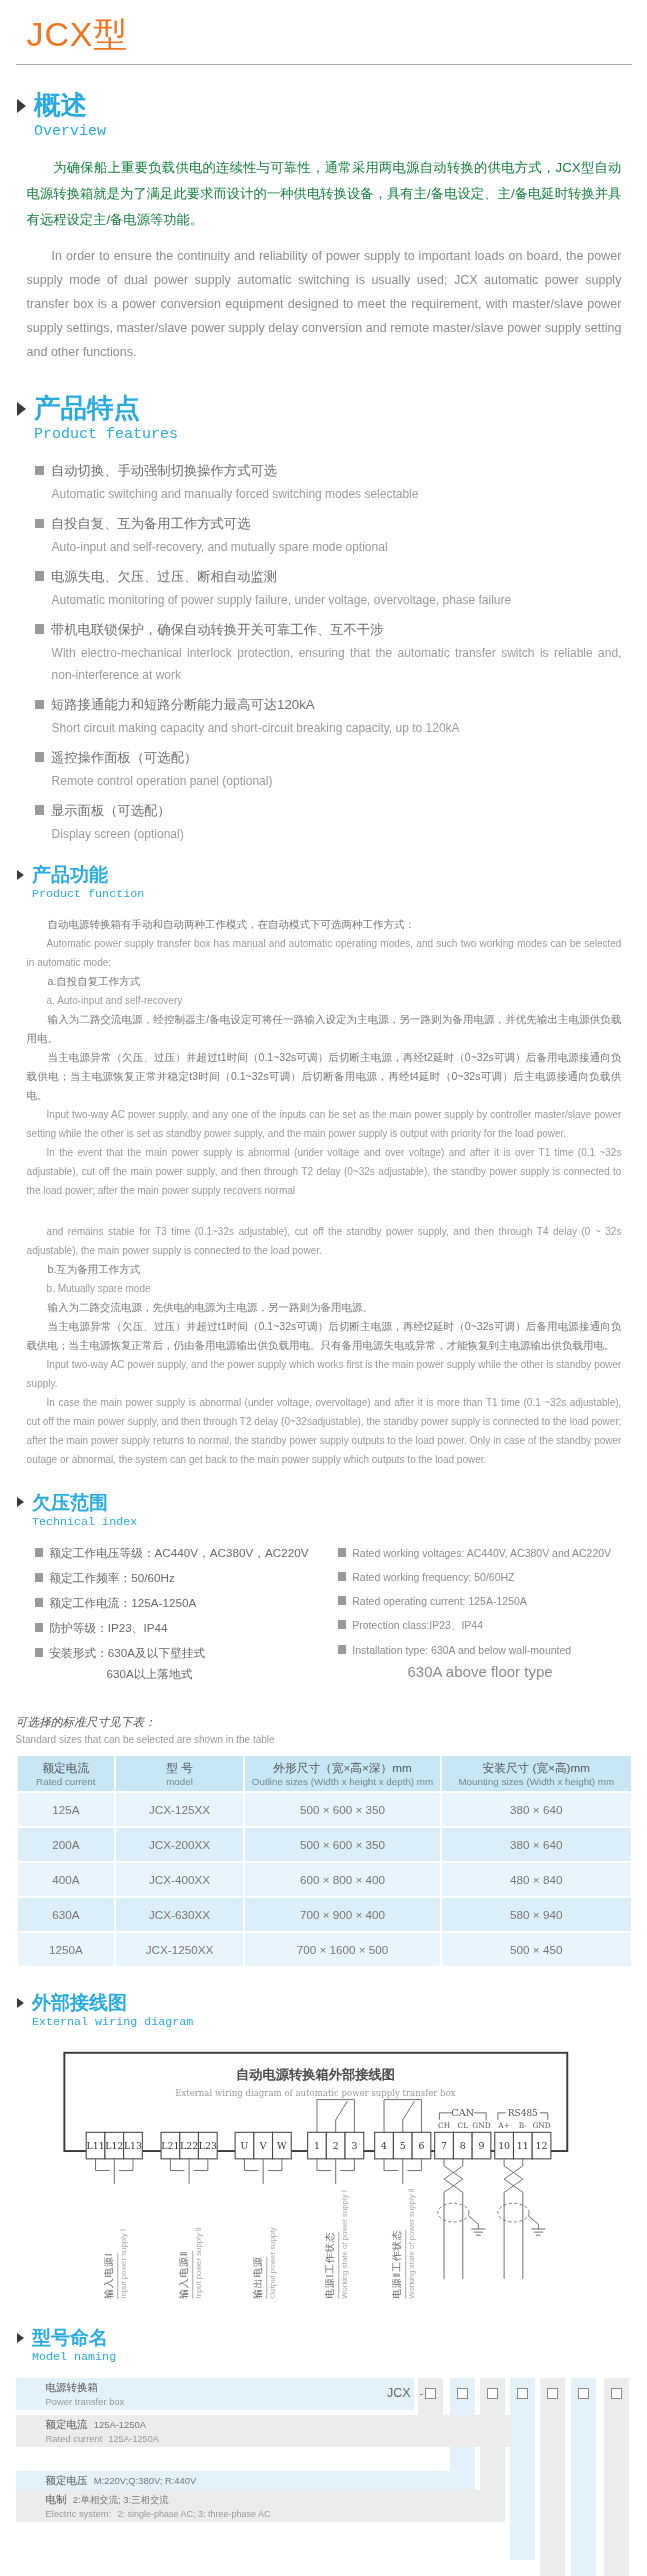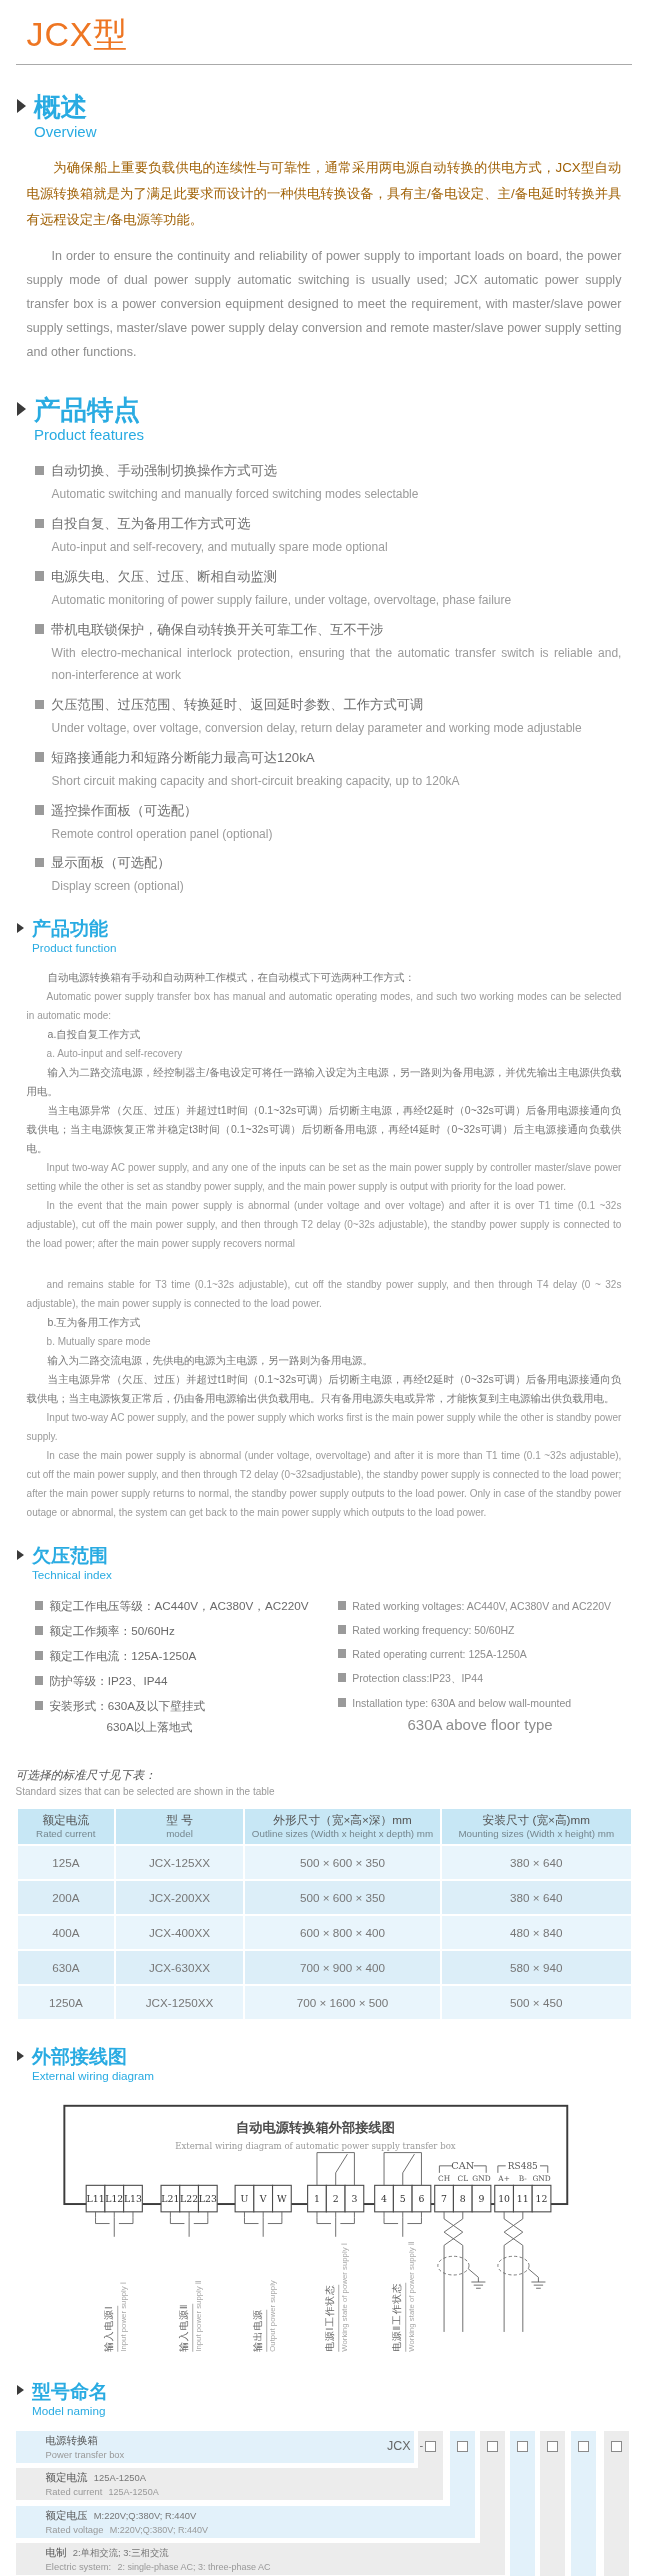--- a/index.html
+++ b/index.html
@@ -10,30 +10,30 @@
   
   .hdr{display:flex;align-items:flex-start;margin-left:11px;margin-top:4.7px;}
   .hdr-model{color:#ee7623;font-size:34px;font-weight:400;letter-spacing:0.8px;line-height:36px;}
   .hdr-right{margin-left:7.8px;margin-top:1.6px;}
   .hdr-zh{color:#ee7623;font-size:15.6px;font-weight:700;line-height:19px;}
   .hdr-en{color:#ee7623;font-size:12.5px;line-height:15.6px;}
   .hdr-rule{border:none;border-top:0.8px solid #aaa;margin:12.5px 0 0 0;}
 
   
   .sec{margin-top:26.5px;}
-  .sec-head{display:flex;align-items:flex-start;}
+  .sec-head{display:flex;align-items:flex-start;font-family:Liberation Mono, monospace;}
   .tri{width:0;height:0;border-top:7px solid transparent;border-bottom:7px solid transparent;border-left:9.4px solid #3a3a3a;margin:7.8px 7.8px 0 1.6px;}
   .tri.small{border-top-width:5.5px;border-bottom-width:5.5px;border-left-width:7px;margin-top:4.7px;}
   .sec-titles .zh{color:#29abe2;font-size:26.5px;font-weight:700;line-height:30px;}
   .sec-titles .en{color:#29abe2;font-size:15px;line-height:19px;}
   .sec-titles.small .zh{font-size:19px;line-height:22px;}
   .sec-titles.small .en{font-size:11.7px;line-height:15.6px;}
 
   
-  .ov-zh{margin:14px 11px 0 11px;color:#a16207;font-size:13.3px;line-height:26px;text-align:justify;text-indent:2em;}
+  .ov-zh{margin:14px 11px 0 11px;color:#15803d;font-size:13.3px;line-height:26px;text-align:justify;text-indent:2em;}
   .ov-en{margin:11px 11px 0 11px;color:#8d8d8d;font-size:12.5px;line-height:24px;text-align:justify;text-indent:2em;}
 
   
   .feat-list{margin:15.6px 11px 0 19px;}
   .feat{margin-bottom:6.2px;}
   .feat-zh{color:#6e6e6e;font-size:13.3px;line-height:24px;}
   .sq{display:inline-block;width:9.4px;height:9.4px;background:#9a9a9a;margin-right:7px;}
   .feat-en{color:#9b9b9b;font-size:12px;line-height:22.6px;margin-left:17px;text-align:justify;}
 
   
@@ -124,24 +124,20 @@
           <div class="feat-zh"><span class="sq"></span><span>自投自复、互为备用工作方式可选</span></div>
           <div class="feat-en">Auto-input and self-recovery, and mutually spare mode optional</div>
         </div>
         <div class="feat">
           <div class="feat-zh"><span class="sq"></span><span>电源失电、欠压、过压、断相自动监测</span></div>
           <div class="feat-en">Automatic monitoring of power supply failure, under voltage, overvoltage, phase failure</div>
         </div>
         <div class="feat">
           <div class="feat-zh"><span class="sq"></span><span>带机电联锁保护，确保自动转换开关可靠工作、互不干涉</span></div>
           <div class="feat-en">With electro-mechanical interlock protection, ensuring that the automatic transfer switch is reliable and, non-interference at work</div>
-        </div>
-        <div class="feat">
-          <div class="feat-zh"><span class="sq"></span><span>欠压范围、过压范围、转换延时、返回延时参数、工作方式可调</span></div>
-          <div class="feat-en">Under voltage, over voltage, conversion delay, return delay parameter and working mode adjustable</div>
         </div>
         <div class="feat">
           <div class="feat-zh"><span class="sq"></span><span>短路接通能力和短路分断能力最高可达120kA</span></div>
           <div class="feat-en">Short circuit making capacity and short-circuit breaking capacity, up to 120kA</div>
         </div>
         <div class="feat">
           <div class="feat-zh"><span class="sq"></span><span>遥控操作面板（可选配）</span></div>
           <div class="feat-en">Remote control operation panel (optional)</div>
         </div>
         <div class="feat">
@@ -398,25 +394,25 @@
         <div class="nm-strip bgblue" style="left: 434px; height: 107px; width: 25px;"></div>
         <div class="nm-strip bggray" style="left: 464px; height: 144px; width: 25px;"></div>
         <div class="nm-strip bgblue" style="left: 494px; height: 182px; width: 25px;"></div>
         <div class="nm-strip bggray" style="left: 524px; height: 219px; width: 25px;"></div>
         <div class="nm-strip bgblue" style="left: 555px; height: 257px; width: 25px;"></div>
         <div class="nm-strip bggray" style="left: 588px; height: 294px; width: 25px;"></div>
         <div class="nm-row bgblue" style="top: 0px; width: 398px;">
           <div class="nm-zh"><span class="lbl">电源转换箱</span></div>
           <div class="nm-en"><span class="lbl">Power transfer box</span></div>
         </div>
-        <div class="nm-row bggray" style="top: 37px; width: 427px;">
+        <div class="nm-row bggray" style="top: 37px; width: 496px;">
           <div class="nm-zh"><span class="lbl">额定电流</span><span class="val">125A-1250A</span></div>
           <div class="nm-en"><span class="lbl">Rated current</span><span class="val">125A-1250A</span></div>
         </div>
-        <div class="nm-row bgblue" style="top: 75px; width: 459px;">
+        <div class="nm-row bgblue" style="top: 93px; width: 459px;">
           <div class="nm-zh"><span class="lbl">额定电压</span><span class="val">M:220V;Q:380V; R:440V</span></div>
           <div class="nm-en"><span class="lbl">Rated voltage</span><span class="val">M:220V;Q:380V; R:440V</span></div>
         </div>
         <div class="nm-row bggray" style="top: 112px; width: 489px;">
           <div class="nm-zh"><span class="lbl">电制</span><span class="val">2:单相交流; 3:三相交流</span></div>
           <div class="nm-en"><span class="lbl">Electric system:</span><span class="val">2: single-phase AC; 3: three-phase AC</span></div>
         </div>
         <div class="nm-prefix">JCX</div>
         <div class="nm-dash" style="left: 404px;">-</div>
         <div class="nm-box" style="left: 409px;"></div>

